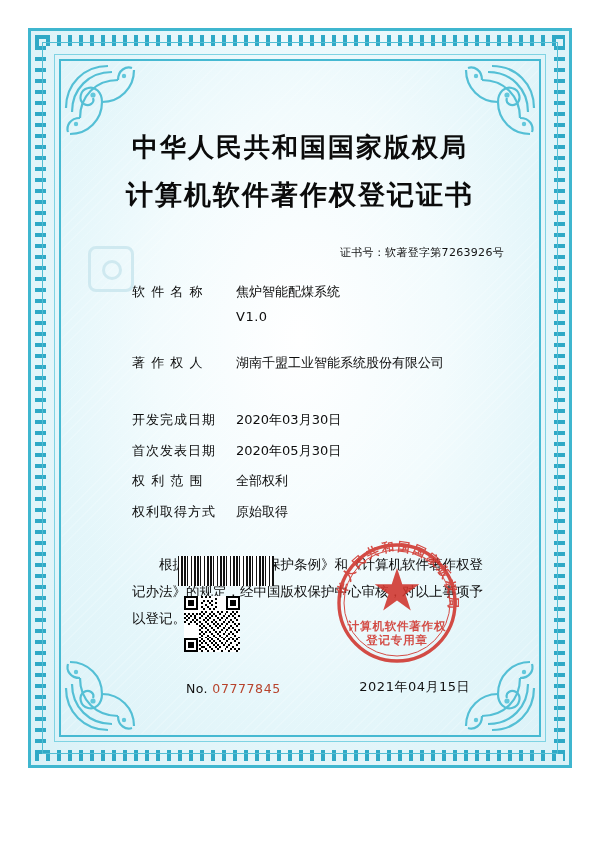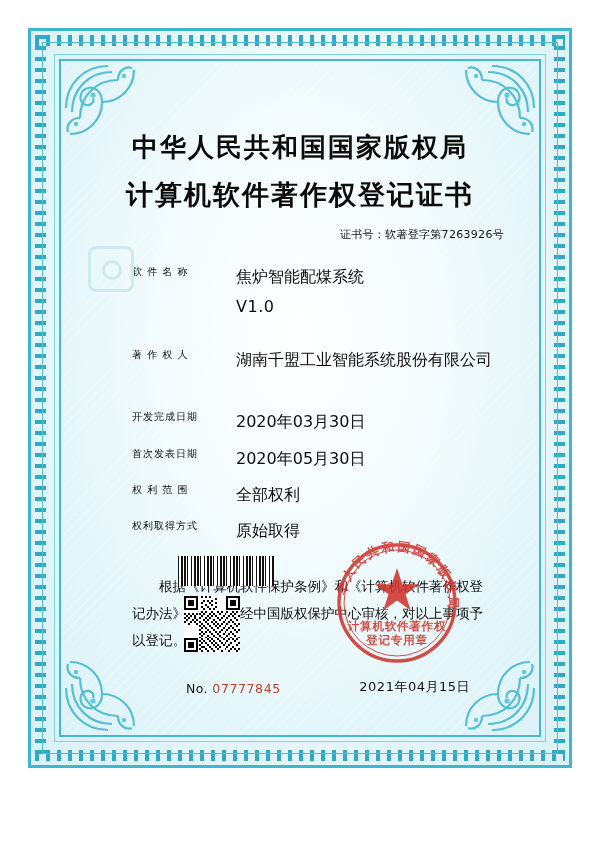--- a/index.html
+++ b/index.html
@@ -115,21 +115,21 @@
     font-weight: 700;
     font-size: 27px;
     letter-spacing: 2px;
     color: #0b0b0b;
     margin-top: 12px;
   }
   .cert-no {
     text-align: right;
     font-size: 11px;
     color: #111;
-    margin-top: 14px;
+    margin-top: 32px;
     padding-right: 22px;
     letter-spacing: .3px;
   }
 
   
   .emblem {
     position: absolute;
     left: 14px;
     top: 172px;
     width: 40px;
@@ -155,26 +155,26 @@
   .row {
     display: flex;
     align-items: flex-start;
     margin-bottom: 6px;
   }
   .row .label {
     width: 104px;
     flex: 0 0 104px;
     letter-spacing: 1px;
     color: #0d0d0d;
-    font-size: 10px;
+    font-size: 13px;
   }
   .row .value {
     flex: 1;
     color: #0d0d0d;
-    font-size: 16px;
+    font-size: 13px;
   }
   .row .value .v2 {
     display: block;
     letter-spacing: .5px;
   }
 
   .gap-1 { height: 26px; }
   .gap-2 { height: 16px; }
 
   .para {

